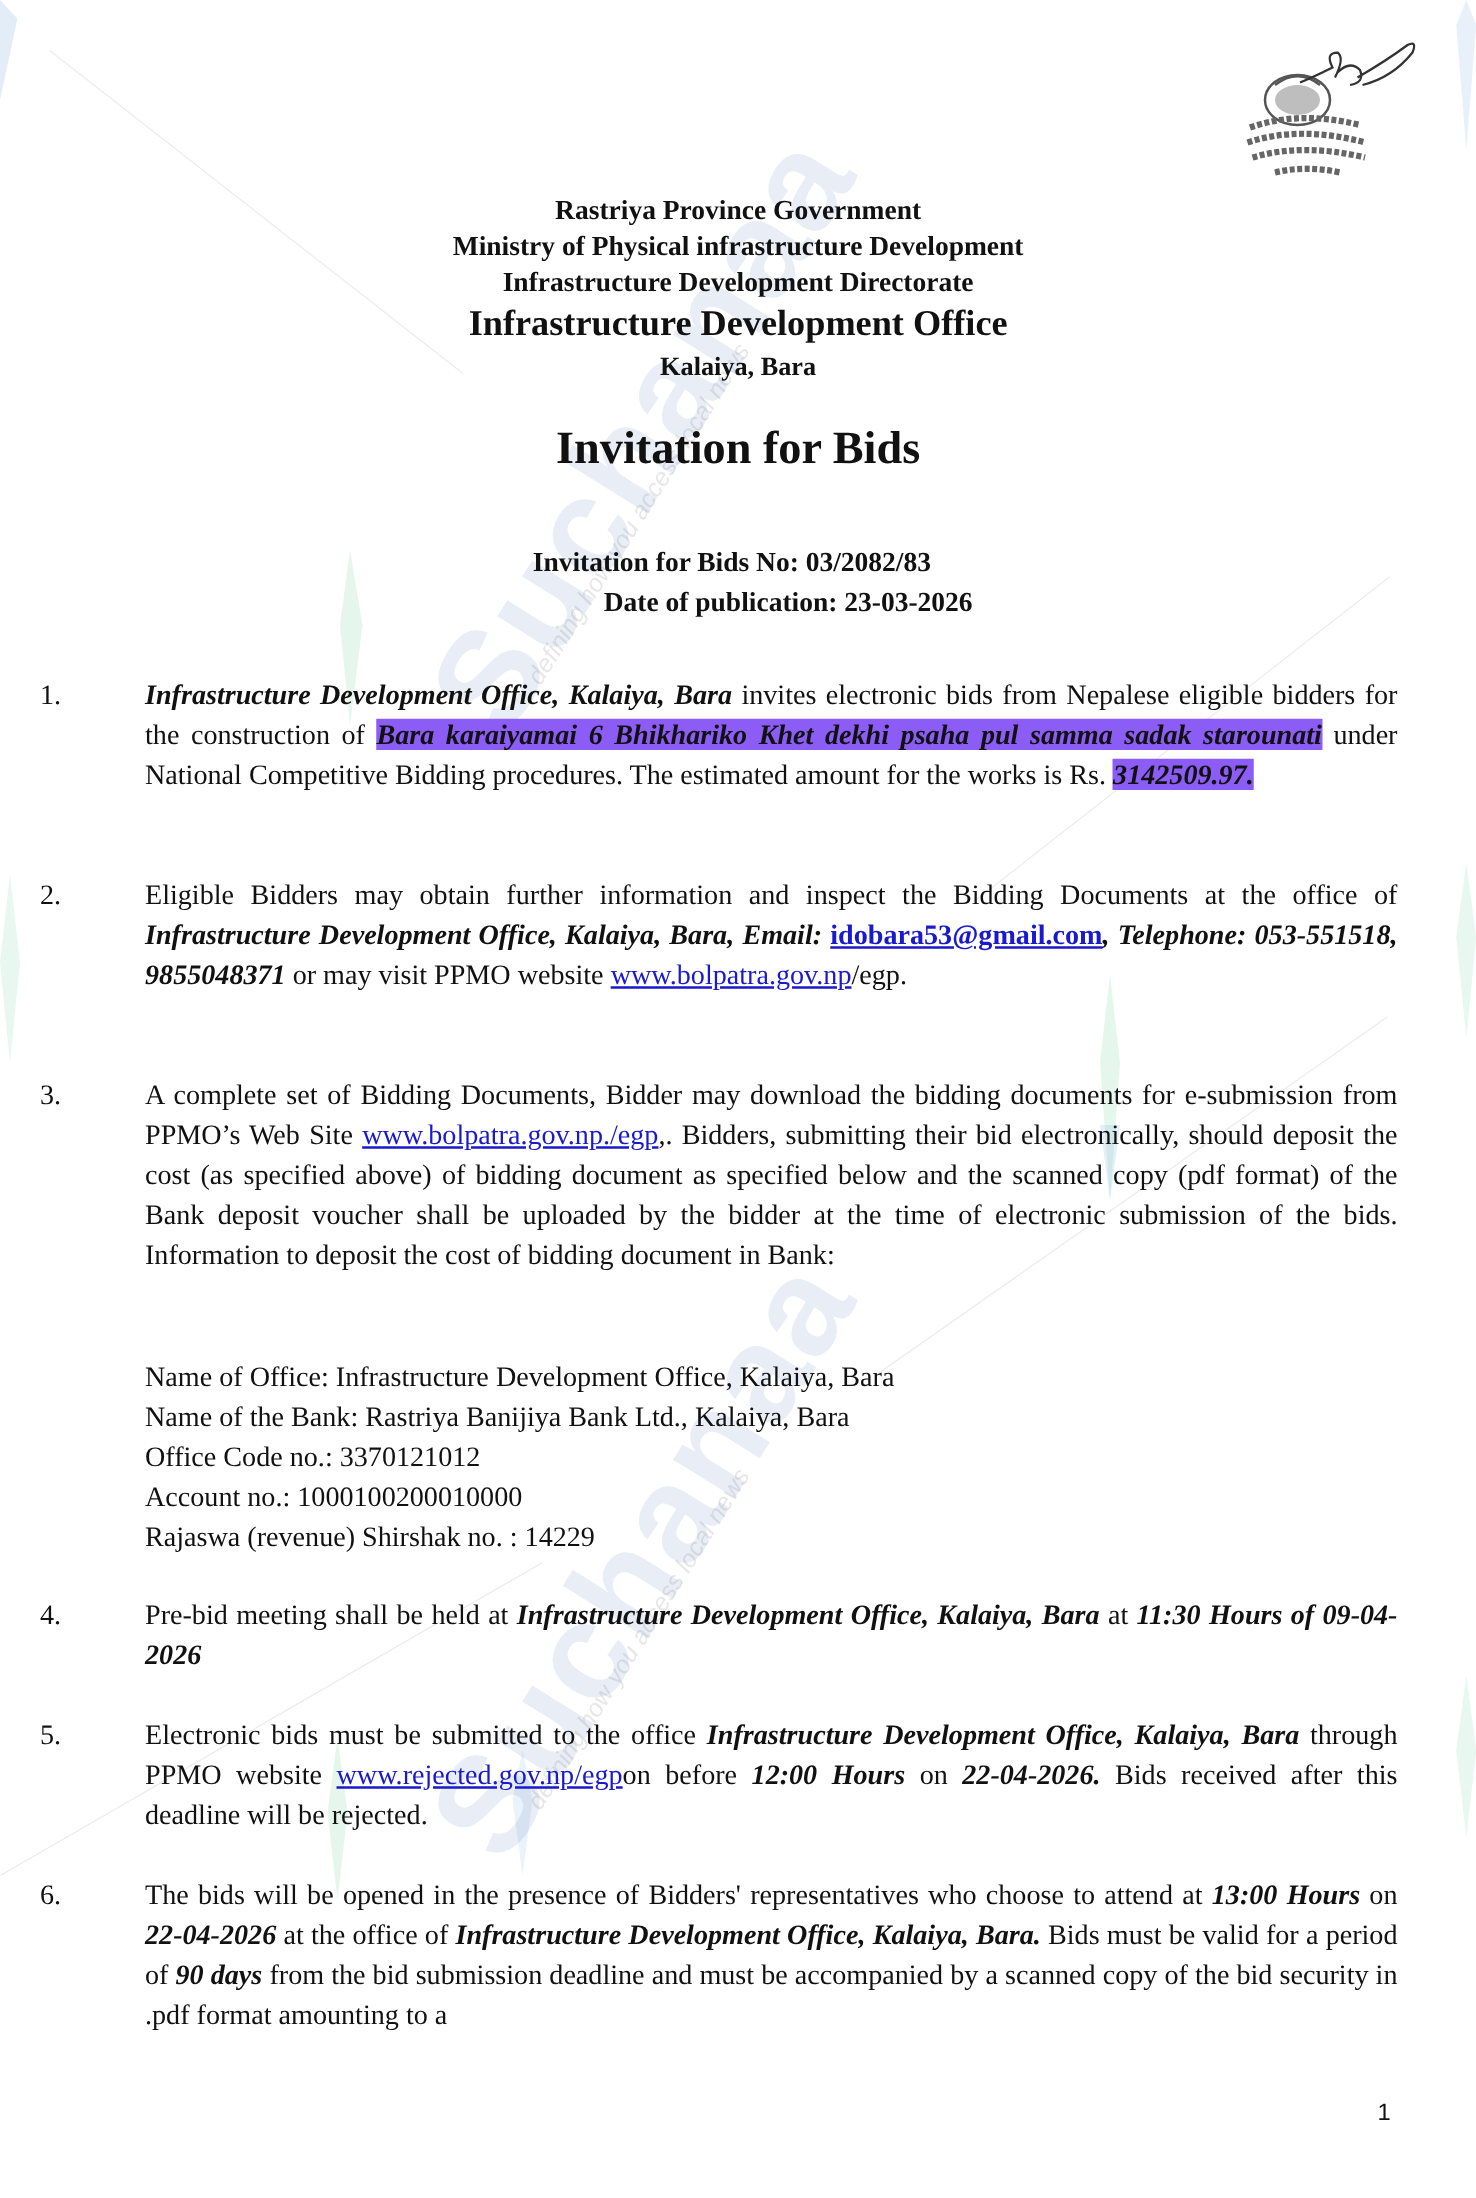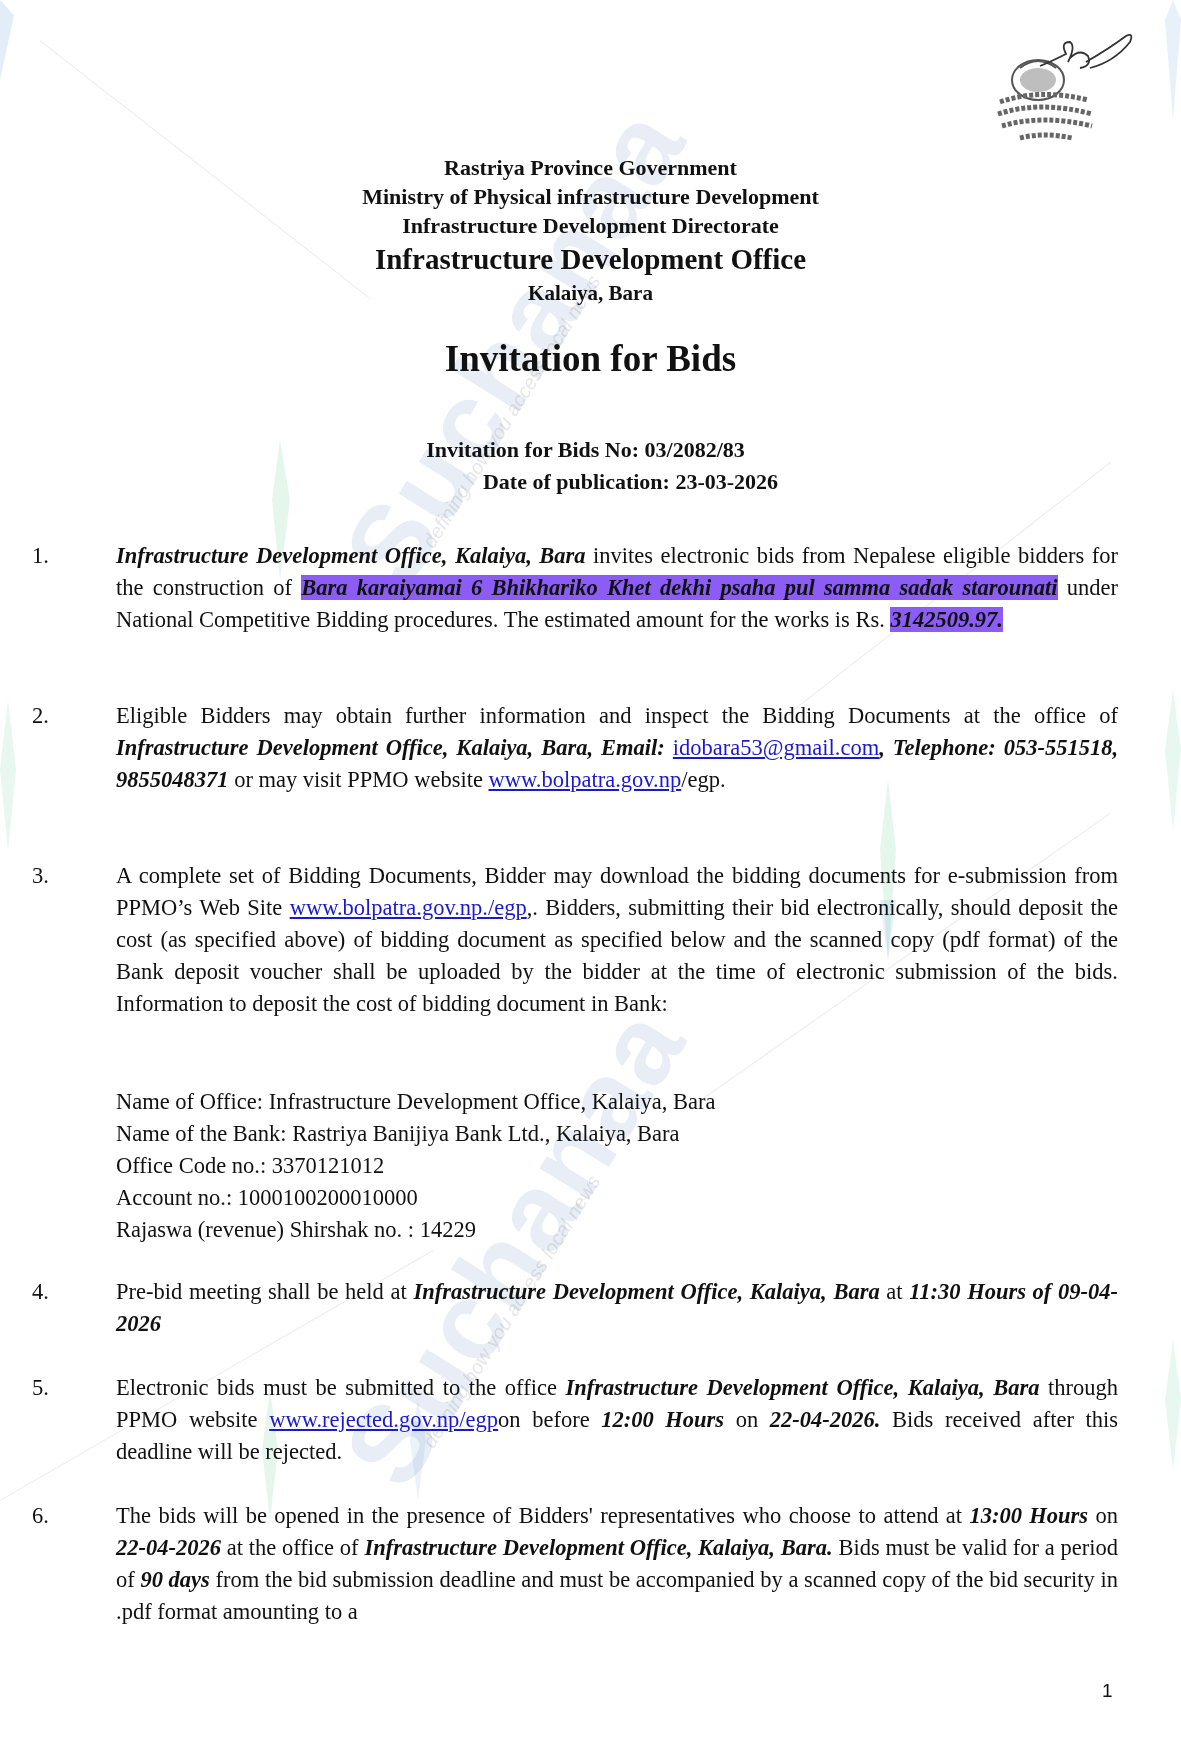--- a/index.html
+++ b/index.html
@@ -27,21 +27,21 @@
     .title { top: 337px; font-size: 37px; }
     .meta1 { top: 437px; font-size: 22px; left: -5px; }
     .meta2 { top: 469px; font-size: 22px; left: 40px; }
 
     .para { position: absolute; left: 28px; width: 1090px; font-size: 22.5px; line-height: 32px; }
     .para .num { position: absolute; left: 4px; top: 0; }
     .para .body { margin-left: 88px; text-align: justify; text-justify: inter-word; }
     .bi { font-weight: bold; font-style: italic; }
     .hl { background: #8b5cf6; }
     a.link { color: #1a1acc; text-decoration: underline; }
-    a.link-bold { color: #1a1acc; text-decoration: underline; font-weight: normal; }
+    a.link-bold { color: #1a1acc; text-decoration: underline; font-weight: bold; }
 
     .bank { position: absolute; left: 116px; top: 1086px; font-size: 22.5px; line-height: 32px; }
 
     .pagenum { position: absolute; left: 1102px; top: 1680px; font-family: "Liberation Sans", sans-serif; font-size: 19px; }
     .source { position: absolute; right: 8px; top: 1733px; font-family: "Liberation Sans", sans-serif;
               font-style: italic; font-size: 14px; color: #222; margin-top: 41px; }
   </style>
 </head>
 <body>
 

